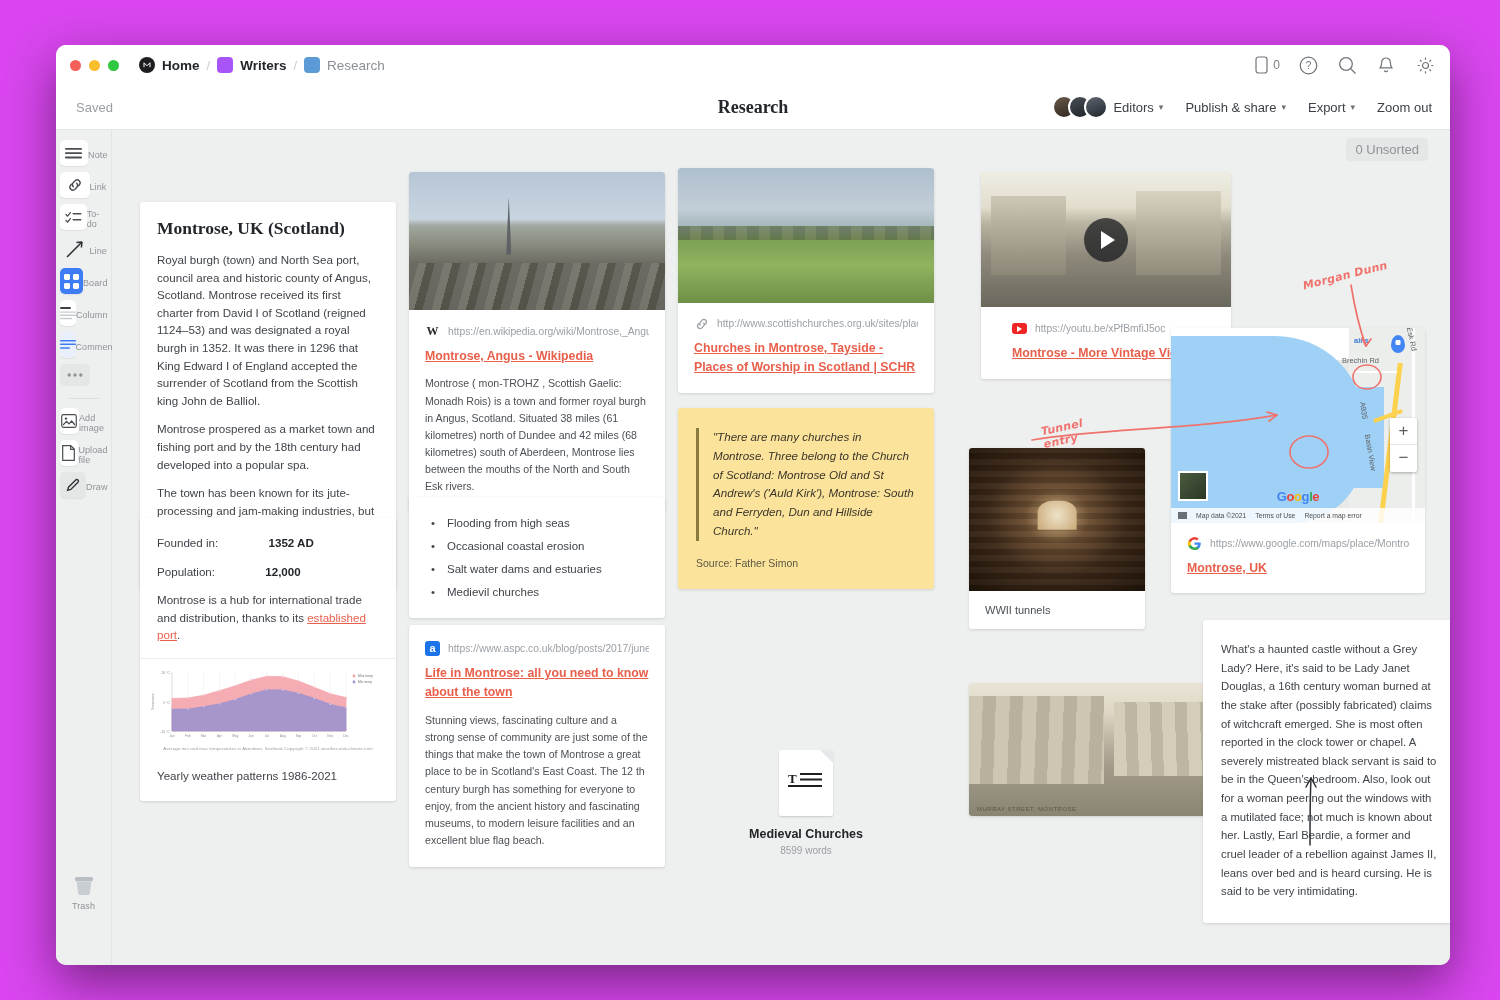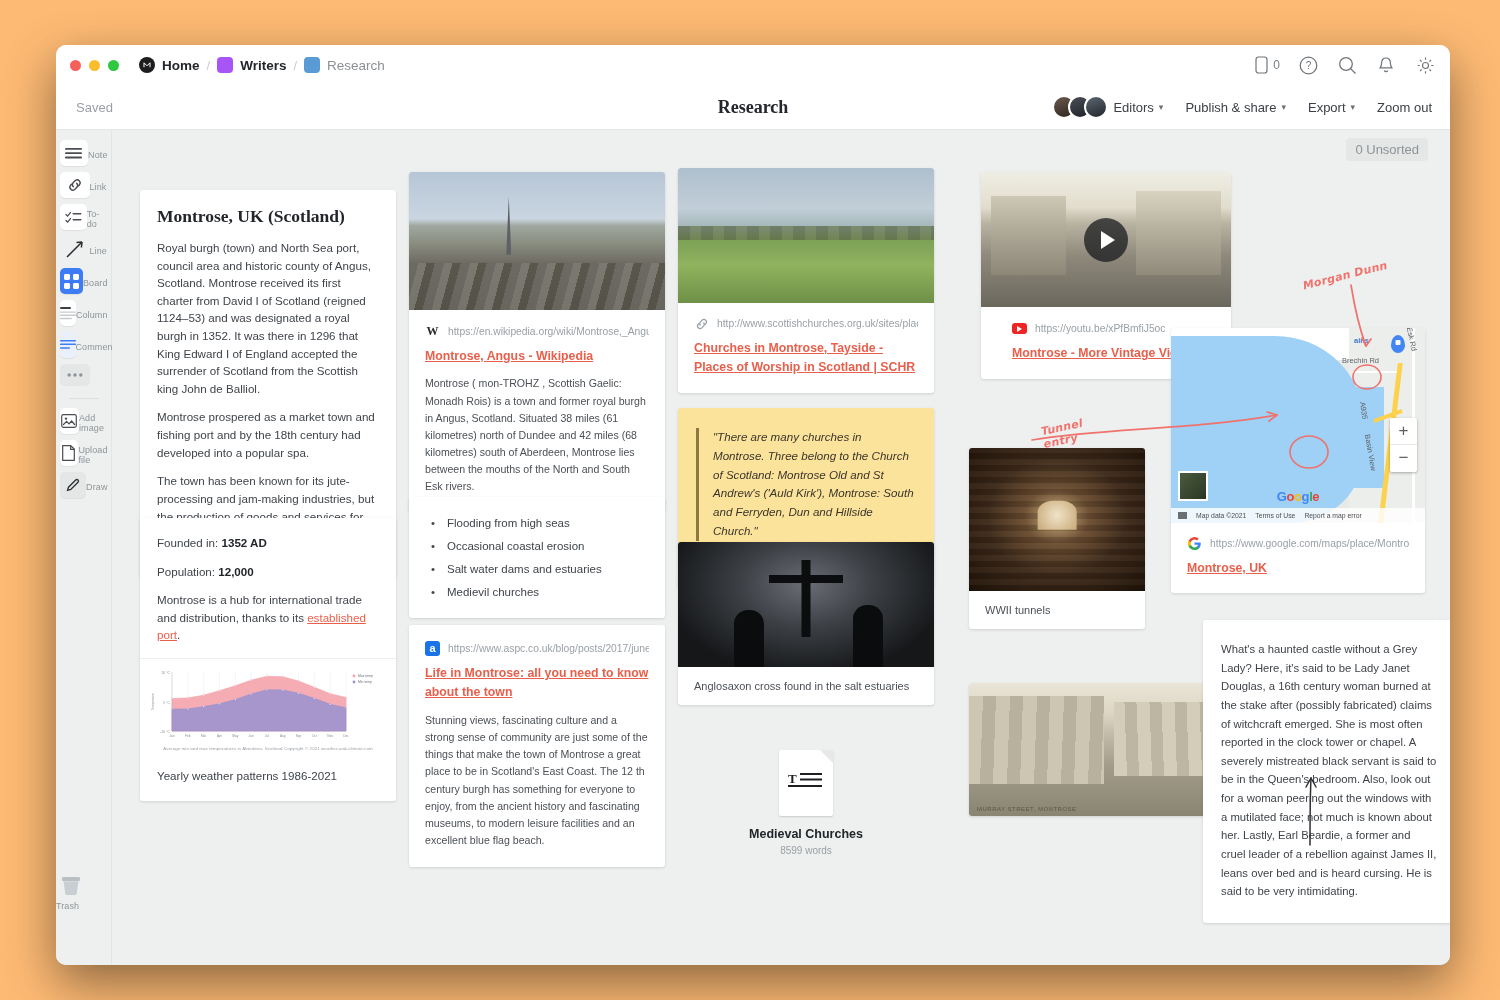--- a/index.html
+++ b/index.html
@@ -2,21 +2,21 @@
 <html><head>
 <meta charset="utf-8">
 <style>
   * { box-sizing: border-box; margin: 0; padding: 0; }
   html, body {
     width: 1500px; height: 1000px;
     background: #2b2f3a;
     font-family: "Liberation Sans", sans-serif;
     overflow: hidden;
   }
-  .desktop { position: absolute; inset: 0; background: #fdba74; }
+  .desktop { position: absolute; inset: 0; background: #d946ef; }
 
   .window {
     position: absolute; left: 56px; top: 45px;
     width: 1394px; height: 920px;
     background: #eef0ef;
     border-radius: 10px;
     overflow: hidden;
     box-shadow: 0 18px 50px rgba(0,0,0,.45);
   }
 
@@ -77,21 +77,21 @@
   .tool { width: 48px; display: flex; flex-direction: row; align-items: center; margin-bottom: 6px; cursor: pointer; }
   .tool-btn {
     width: 30px; height: 26px; border-radius: 5px; background: #fff;
     display: flex; align-items: center; justify-content: center;
     box-shadow: 0 1px 1px rgba(0,0,0,.07);
   }
   .tool-btn.active { background: #3d7cf4; }
   .tool-btn.plain { background: transparent; box-shadow: none; }
   .tool-label { font-size: 9px; color: #8e9499; margin-top: 3px; letter-spacing: .1px; }
   .tool-divider { width: 30px; height: 1px; background: #dcdfde; margin: 6px 0 9px; }
-  .trash-wrap { position: absolute; bottom: 54px; left: 0; right: 0; display: flex; flex-direction: column; align-items: flex-start; }
+  .trash-wrap { position: absolute; bottom: 54px; left: 0; right: 0; display: flex; flex-direction: column; align-items: center; }
 
   .canvas { flex: 1; position: relative; background: #eef0ef; overflow: hidden; }
 
   .unsorted {
     position: absolute; right: 22px; top: 8px;
     background: #e4e7e6; color: #8d9398; font-size: 13px;
     padding: 4px 9px; border-radius: 4px;
   }
 
   
@@ -100,21 +100,21 @@
     box-shadow: 0 1px 3px rgba(0,0,0,.13);
     overflow: hidden;
   }
   .pad { padding: 16px 17px 18px; }
   .note-h {
     font-family: "Liberation Serif", serif; font-weight: bold;
     font-size: 17.5px; color: #22262b; margin-bottom: 12px;
   }
   .note-p { font-size: 11.6px; line-height: 1.52; color: #3f444a; margin-bottom: 11px; }
   .note-p:last-child { margin-bottom: 0; }
-  .note-p b { color: #22262b; }
+  .note-p b { color: #22262b; margin-left: 47px; }
   .hl { color: #e8604c; text-decoration: underline; }
 
   .link-row { display: flex; align-items: center; gap: 8px; margin-bottom: 7px; }
   .favicon { width: 15px; height: 15px; flex: none; display:flex; align-items:center; justify-content:center; font-size: 11px; }
   .fav-w { font-family: "Liberation Serif", serif; font-weight: bold; color: #2b2b2b; font-size: 12px; }
   .fav-a { background: #1a73e8; color: #fff; border-radius: 3px; font-weight: bold; font-size: 11px; line-height: 15px; }
   .fav-yt { width: 15px; height: 11px; background: #ef2525; border-radius: 3px; position: relative; }
   .fav-yt:after { content: ""; position: absolute; left: 5px; top: 2.5px; border-left: 5px solid #fff; border-top: 3px solid transparent; border-bottom: 3px solid transparent; }
   .url { font-size: 10.3px; color: #9aa0a6; white-space: nowrap; overflow: hidden; }
   .link-title {
@@ -493,21 +493,21 @@
               </svg>
         </span>
         <span class="tool-label">Trash</span>
       </div>
     </div>
 
     <div class="canvas">
 
       <div class="unsorted">0 Unsorted</div>
 
-      <div class="card" style="left:28px;top:60px;width:256px;">
+      <div class="card" style="left:28px;top:72px;width:256px;">
         <div class="pad">
           <div class="note-h">Montrose, UK (Scotland)</div>
           <div class="note-p">Royal burgh (town) and North Sea port, council area and historic county of Angus, Scotland. Montrose received its first charter from David I of Scotland (reigned 1124–53) and was designated a royal burgh in 1352. It was there in 1296 that King Edward I of England accepted the surrender of Scotland from the Scottish king John de Balliol.</div>
           <div class="note-p">Montrose prospered as a market town and fishing port and by the 18th century had developed into a popular spa.</div>
           <div class="note-p">The town has been known for its jute-processing and jam-making industries, but the production of goods and services for the North Sea oil industry is now more important to the local economy.</div>
         </div>
       </div>
 
       <div class="card" style="left:28px;top:388px;width:256px;">
         <div class="pad" style="padding-bottom:14px">
@@ -648,29 +648,20 @@
 
       <div class="card quote-card" style="left:566px;top:278px;width:256px;">
         <div class="pad" style="padding:20px 18px 20px">
           <div class="quote-inner">
             <div class="quote-text">"There are many churches in Montrose. Three belong to the Church of Scotland: Montrose Old and St Andrew's ('Auld Kirk'), Montrose: South and Ferryden, Dun and Hillside Church."</div>
           </div>
           <div class="quote-src">Source: Father Simon</div>
         </div>
       </div>
 
-      <div class="card" style="left:566px;top:412px;width:256px;">
-        <div class="img img-cross" style="height:125px">
-          <span class="cross-v"></span>
-          <span class="cross-h"></span>
-          <span class="fig l"></span>
-          <span class="fig r"></span>
-        </div>
-        <div class="caption">Anglosaxon cross found in the salt estuaries</div>
-      </div>
 
       <div class="docfile" style="left:566px;top:620px;width:256px;">
         <div class="doc-icon">
           <svg width="36" height="30" viewBox="0 0 36 30" style="position:absolute;left:9px;top:20px">
             <text x="0" y="13" font-size="13" font-family="Liberation Serif, serif" font-weight="bold" fill="#1c1e21">T</text>
             <rect x="12" y="3" width="22" height="2" fill="#1c1e21"></rect>
             <rect x="12" y="8.5" width="22" height="2" fill="#1c1e21"></rect>
             <rect x="0" y="15" width="34" height="2" fill="#1c1e21"></rect>
           </svg>
         </div>

